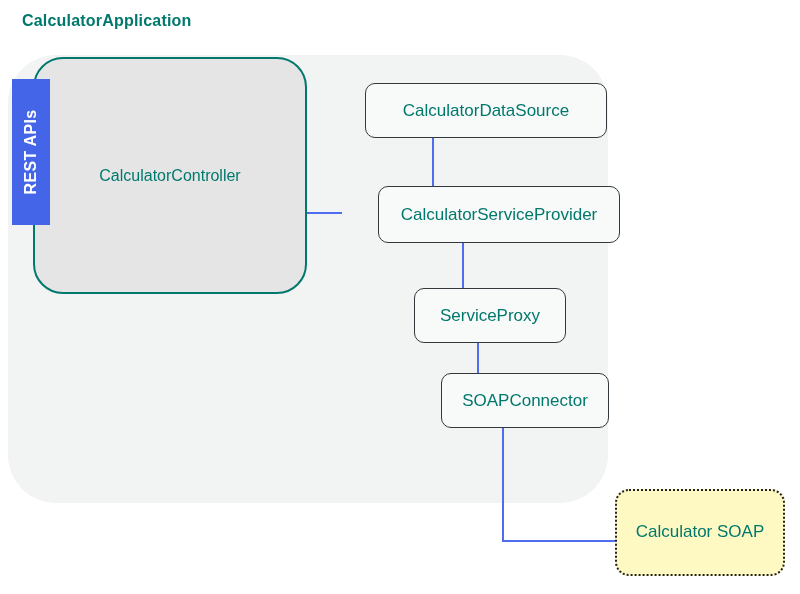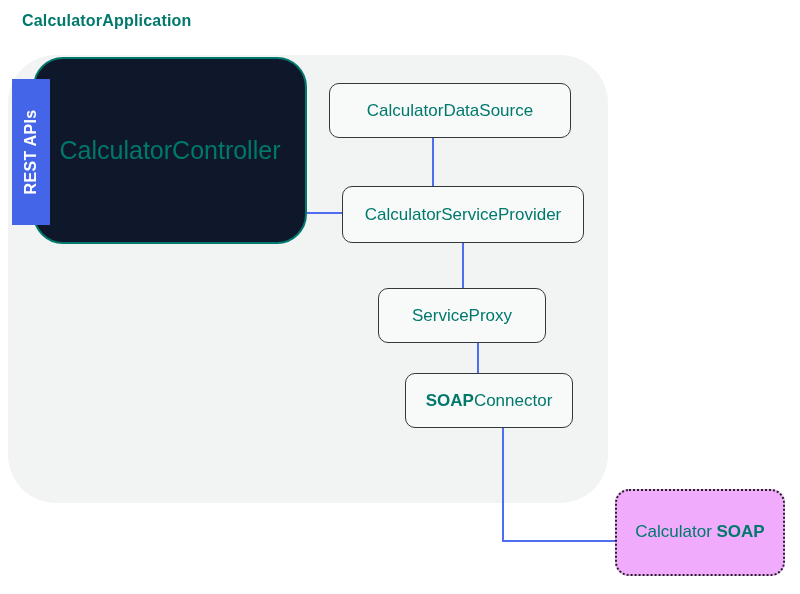--- a/index.html
+++ b/index.html
@@ -14,54 +14,54 @@
   }
   .panel{
     position:absolute;left:8px;top:55px;width:600px;height:448px;
     background:var(--panel_bg);border-radius:48px;z-index:0;
   }
   .node{
     position:absolute;display:flex;align-items:center;justify-content:center;
     color:var(--teal);text-align:center;z-index:2;box-sizing:border-box;
   }
   .controller{
-    left:33px;top:57px;width:274px;height:187px;
+    left:33px;top:57px;width:274px;height:237px;
     border:2.5px solid var(--teal);border-radius:30px;
-    background:#0f172a;font-size:25px;
+    background:#e5e5e5;font-size:16px;
   }
   .smallbox{
     border:1.5px solid #33383d;border-radius:10px;
-    background:#f8faf9;font-size:17px;
+    background:#f8faf9;font-size:17px;margin-left:36px;
   }
   .data-source{left:329px;top:83px;width:242px;height:55px;}
   .service-provider{left:342px;top:186px;width:242px;height:57px;}
-  .service-proxy{left:378px;top:288px;width:168px;height:55px;}
+  .service-proxy{left:378px;top:288px;width:152px;height:55px;}
   .soap-connector{left:405px;top:373px;width:168px;height:55px;}
   .dottedbox{
     left:615px;top:489px;width:170px;height:87px;
-    border:2px dotted #222;border-radius:14px;background:#f0abfc;
+    border:2px dotted #222;border-radius:14px;background:#fef9c3;
     font-size:17px;line-height:1.35;flex-direction:column;
   }
   .badge{
     position:absolute;left:12px;top:79px;width:38px;height:146px;
     background:var(--badge_blue);z-index:3;
     display:flex;align-items:center;justify-content:center;
   }
   .badge span{
     transform:rotate(-90deg);white-space:nowrap;color:#ffffff;
     font-size:16px;font-weight:600;letter-spacing:.3px;
   }
   .line{position:absolute;background:var(--line_blue);z-index:1;}
   .l1{left:432px;top:138px;width:2px;height:48px;}
   .l2{left:307px;top:212px;width:35px;height:2px;}
   .l3{left:462px;top:243px;width:2px;height:45px;}
   .l4{left:477px;top:343px;width:2px;height:30px;}
   .l5v{left:502px;top:428px;width:2px;height:114px;}
   .l5h{left:502px;top:540px;width:113px;height:2px;}
-  b{font-weight:700;}
+  b{font-weight:400;}
 </style>
 </head>
 <body>
 
 <div class="title">CalculatorApplication</div>
 
 <div class="panel"></div>
 
 <div class="line l1"></div>
 <div class="line l2"></div>

